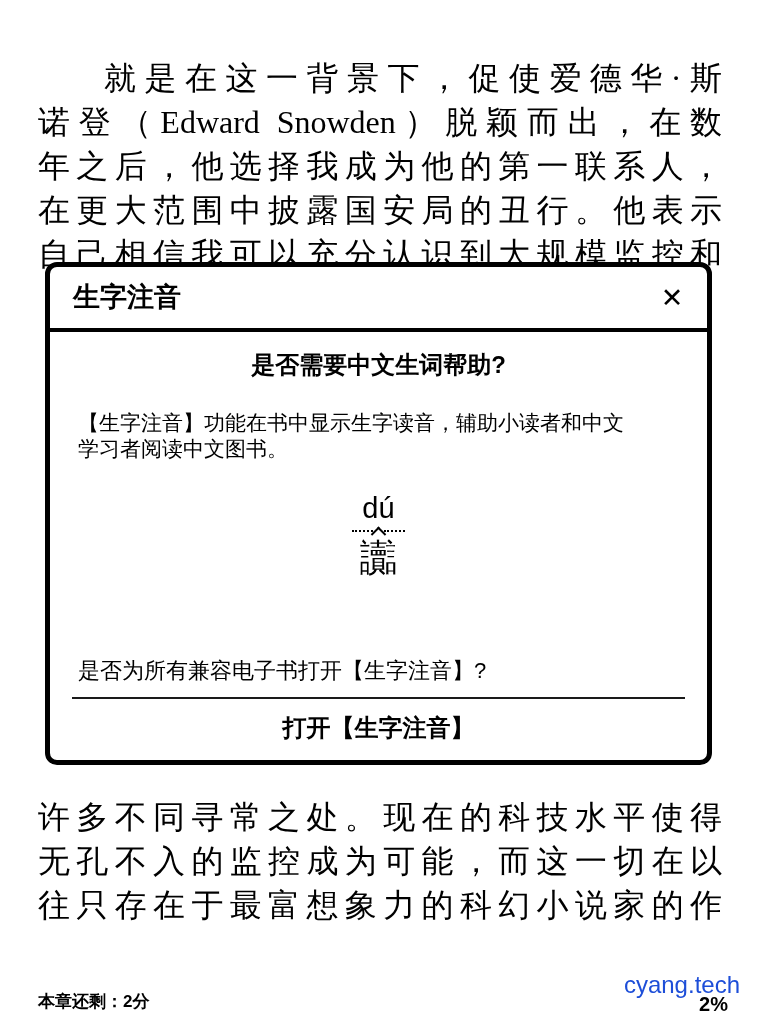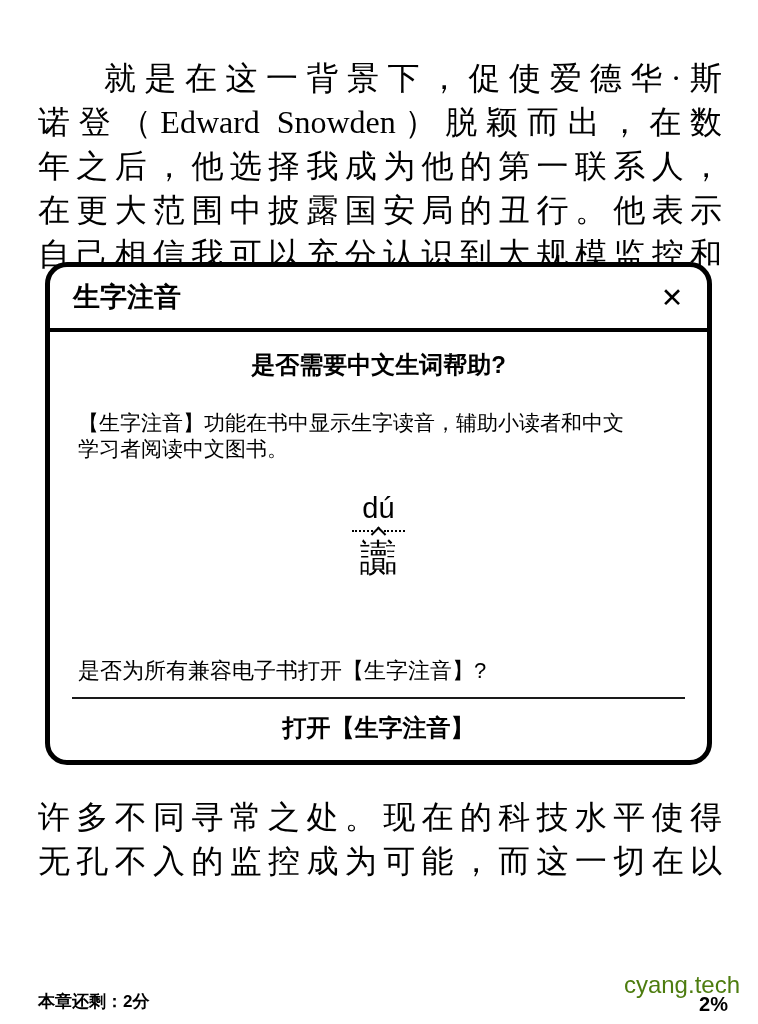--- a/index.html
+++ b/index.html
@@ -39,21 +39,21 @@
   
   .dialog {
     position: absolute;
     left: 45px;
     top: 262px;
     width: 667px;
     height: 503px;
     box-sizing: border-box;
     background: #ffffff;
     border: 5px solid #000000;
-    border-radius: 22px;
+    border-radius: 12px;
     font-family: "Liberation Sans", "DejaVu Sans", sans-serif;
   }
   .dialog-header {
     position: relative;
     height: 61px;
     border-bottom: 4px solid #000000;
   }
   .dialog-title {
     position: absolute;
     left: 23px;
@@ -161,21 +161,21 @@
     font-size: 17px;
     font-weight: bold;
     color: #000000;
   }
   .watermark {
     position: absolute;
     right: 18px;
     top: 971px;
     font-family: "Liberation Sans", "DejaVu Sans", sans-serif;
     font-size: 24px;
-    color: #4d7c0f;
+    color: #1d4ed8;
   }
   .status-right {
     position: absolute;
     right: 30px;
     top: 993px;
     font-family: "Liberation Sans", "DejaVu Sans", sans-serif;
     font-size: 20px;
     font-weight: bold;
     color: #000000;
   }
@@ -189,20 +189,21 @@
     <div class="book-line indent">就是在这一背景下，促使爱德华·斯</div>
     <div class="book-line">诺登（Edward Snowden）脱颖而出，在数</div>
     <div class="book-line">年之后，他选择我成为他的第一联系人，</div>
     <div class="book-line">在更大范围中披露国安局的丑行。他表示</div>
     <div class="book-line">自己相信我可以充分认识到大规模监控和</div>
   </div>
 
   <div class="book-text para-2">
     <div class="book-line">许多不同寻常之处。现在的科技水平使得</div>
     <div class="book-line">无孔不入的监控成为可能，而这一切在以</div>
+    <div class="book-line">往只存在于最富想象力的科幻小说家的作</div>
   </div>
 
   <div class="dialog">
     <div class="dialog-header">
       <div class="dialog-title">生字注音</div>
       <button class="dialog-close">
         <span class="close-glyph">✕</span>
       </button>
     </div>
     <div class="dialog-body">

